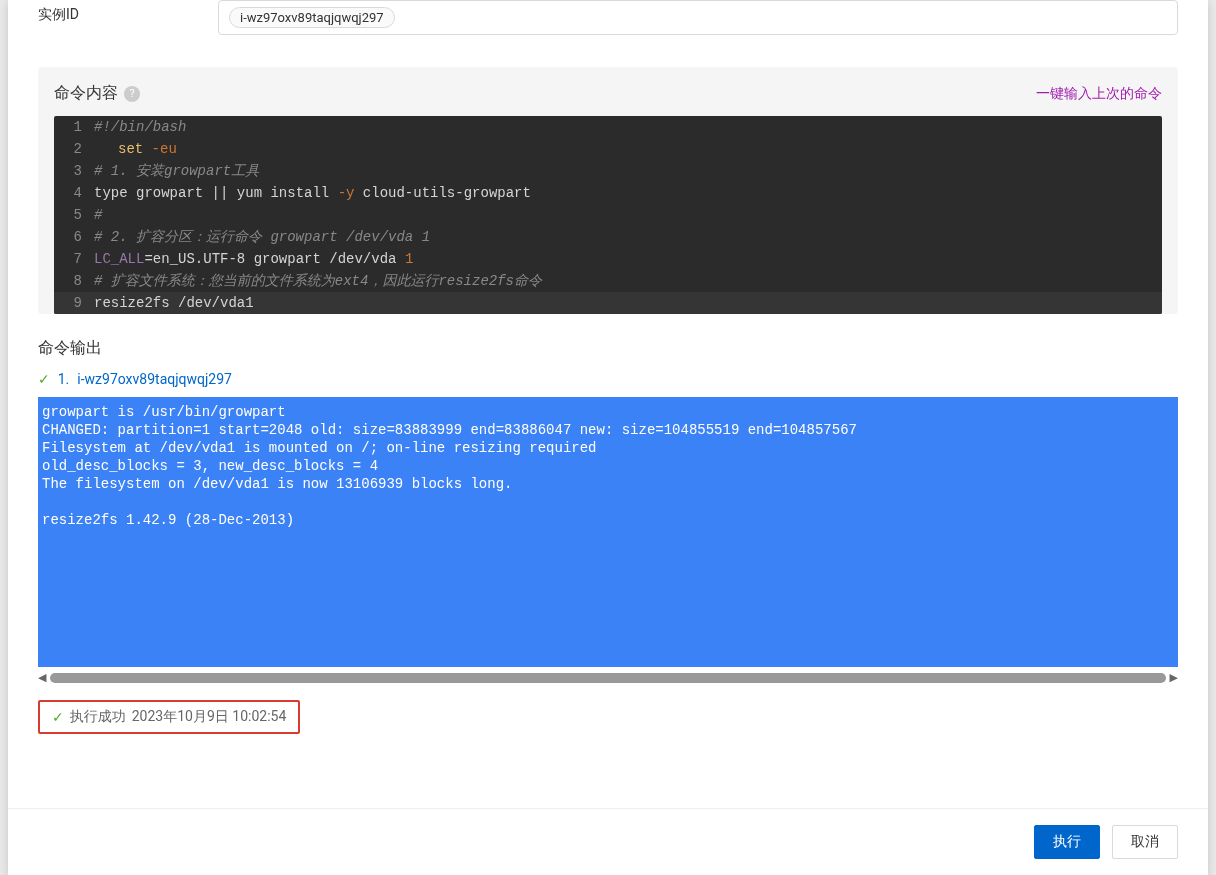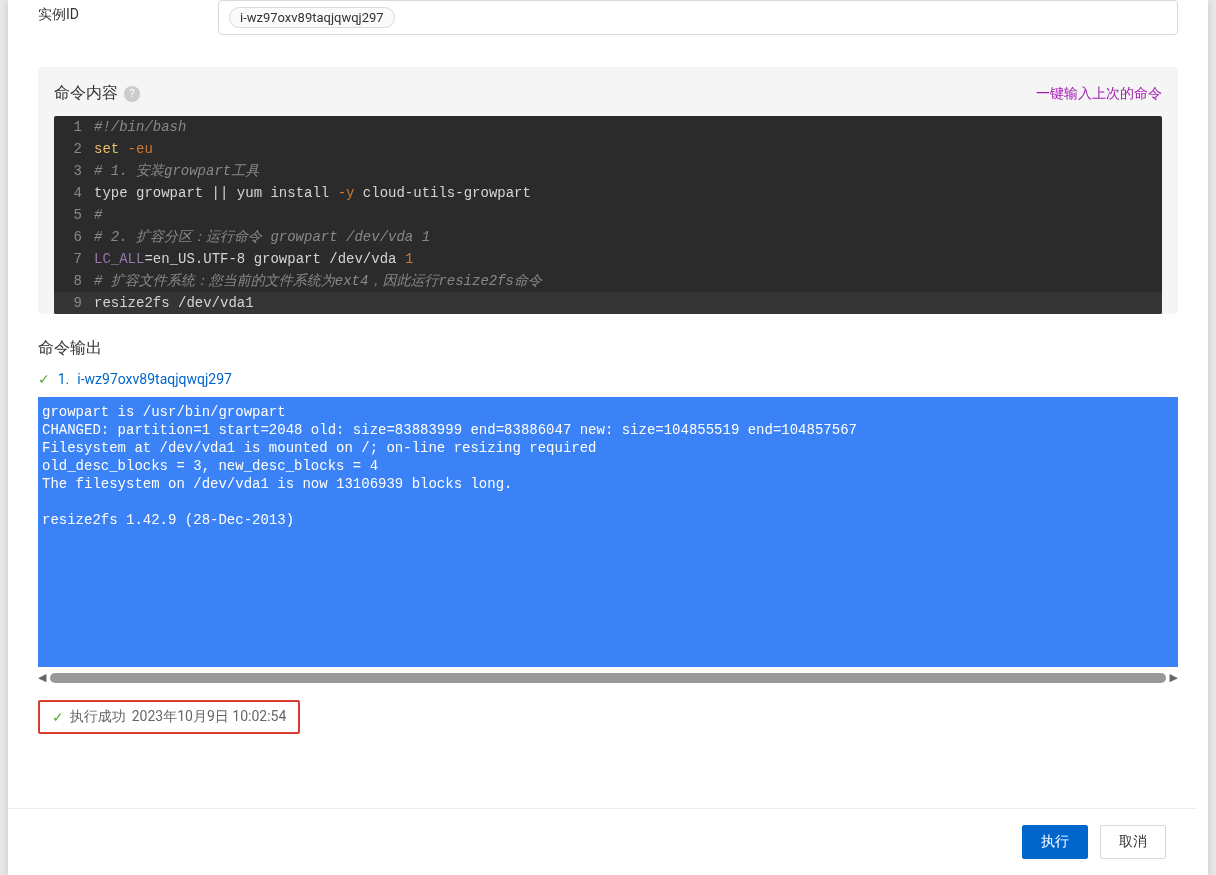--- a/index.html
+++ b/index.html
@@ -119,21 +119,21 @@
     .line-content {
       flex: 1;
       color: #d4d4d4;
       white-space: pre;
     }
     .tok-comment { color: #888; font-style: italic; }
     .tok-cmd { color: #d4d4d4; }
     .tok-var { color: #9876aa; }
     .tok-num { color: #cc7832; }
     .tok-flag { color: #cc7832; }
-    .tok-set { color: #e8bf6a; }
+    .tok-set { color: #e8bf6a; margin-left: 24px; }
 
     .section-plain {
       margin: 24px 30px 0 30px;
     }
     .section-plain .section-title {
       font-size: 16px;
       margin-bottom: 12px;
     }
     .output-header {
       display: flex;
@@ -190,21 +190,21 @@
     .status-check {
       color: #52a828;
     }
     .status-text {
       color: #666;
     }
     .footer {
       position: absolute;
       bottom: 0;
       left: 0;
-      right: 12px;
+      right: 0;
       padding: 16px 30px;
       display: flex;
       justify-content: flex-end;
       gap: 12px;
       border-top: 1px solid #eee;
       background: #fff;
     }
     .btn {
       padding: 7px 18px;
       font-size: 14px;

